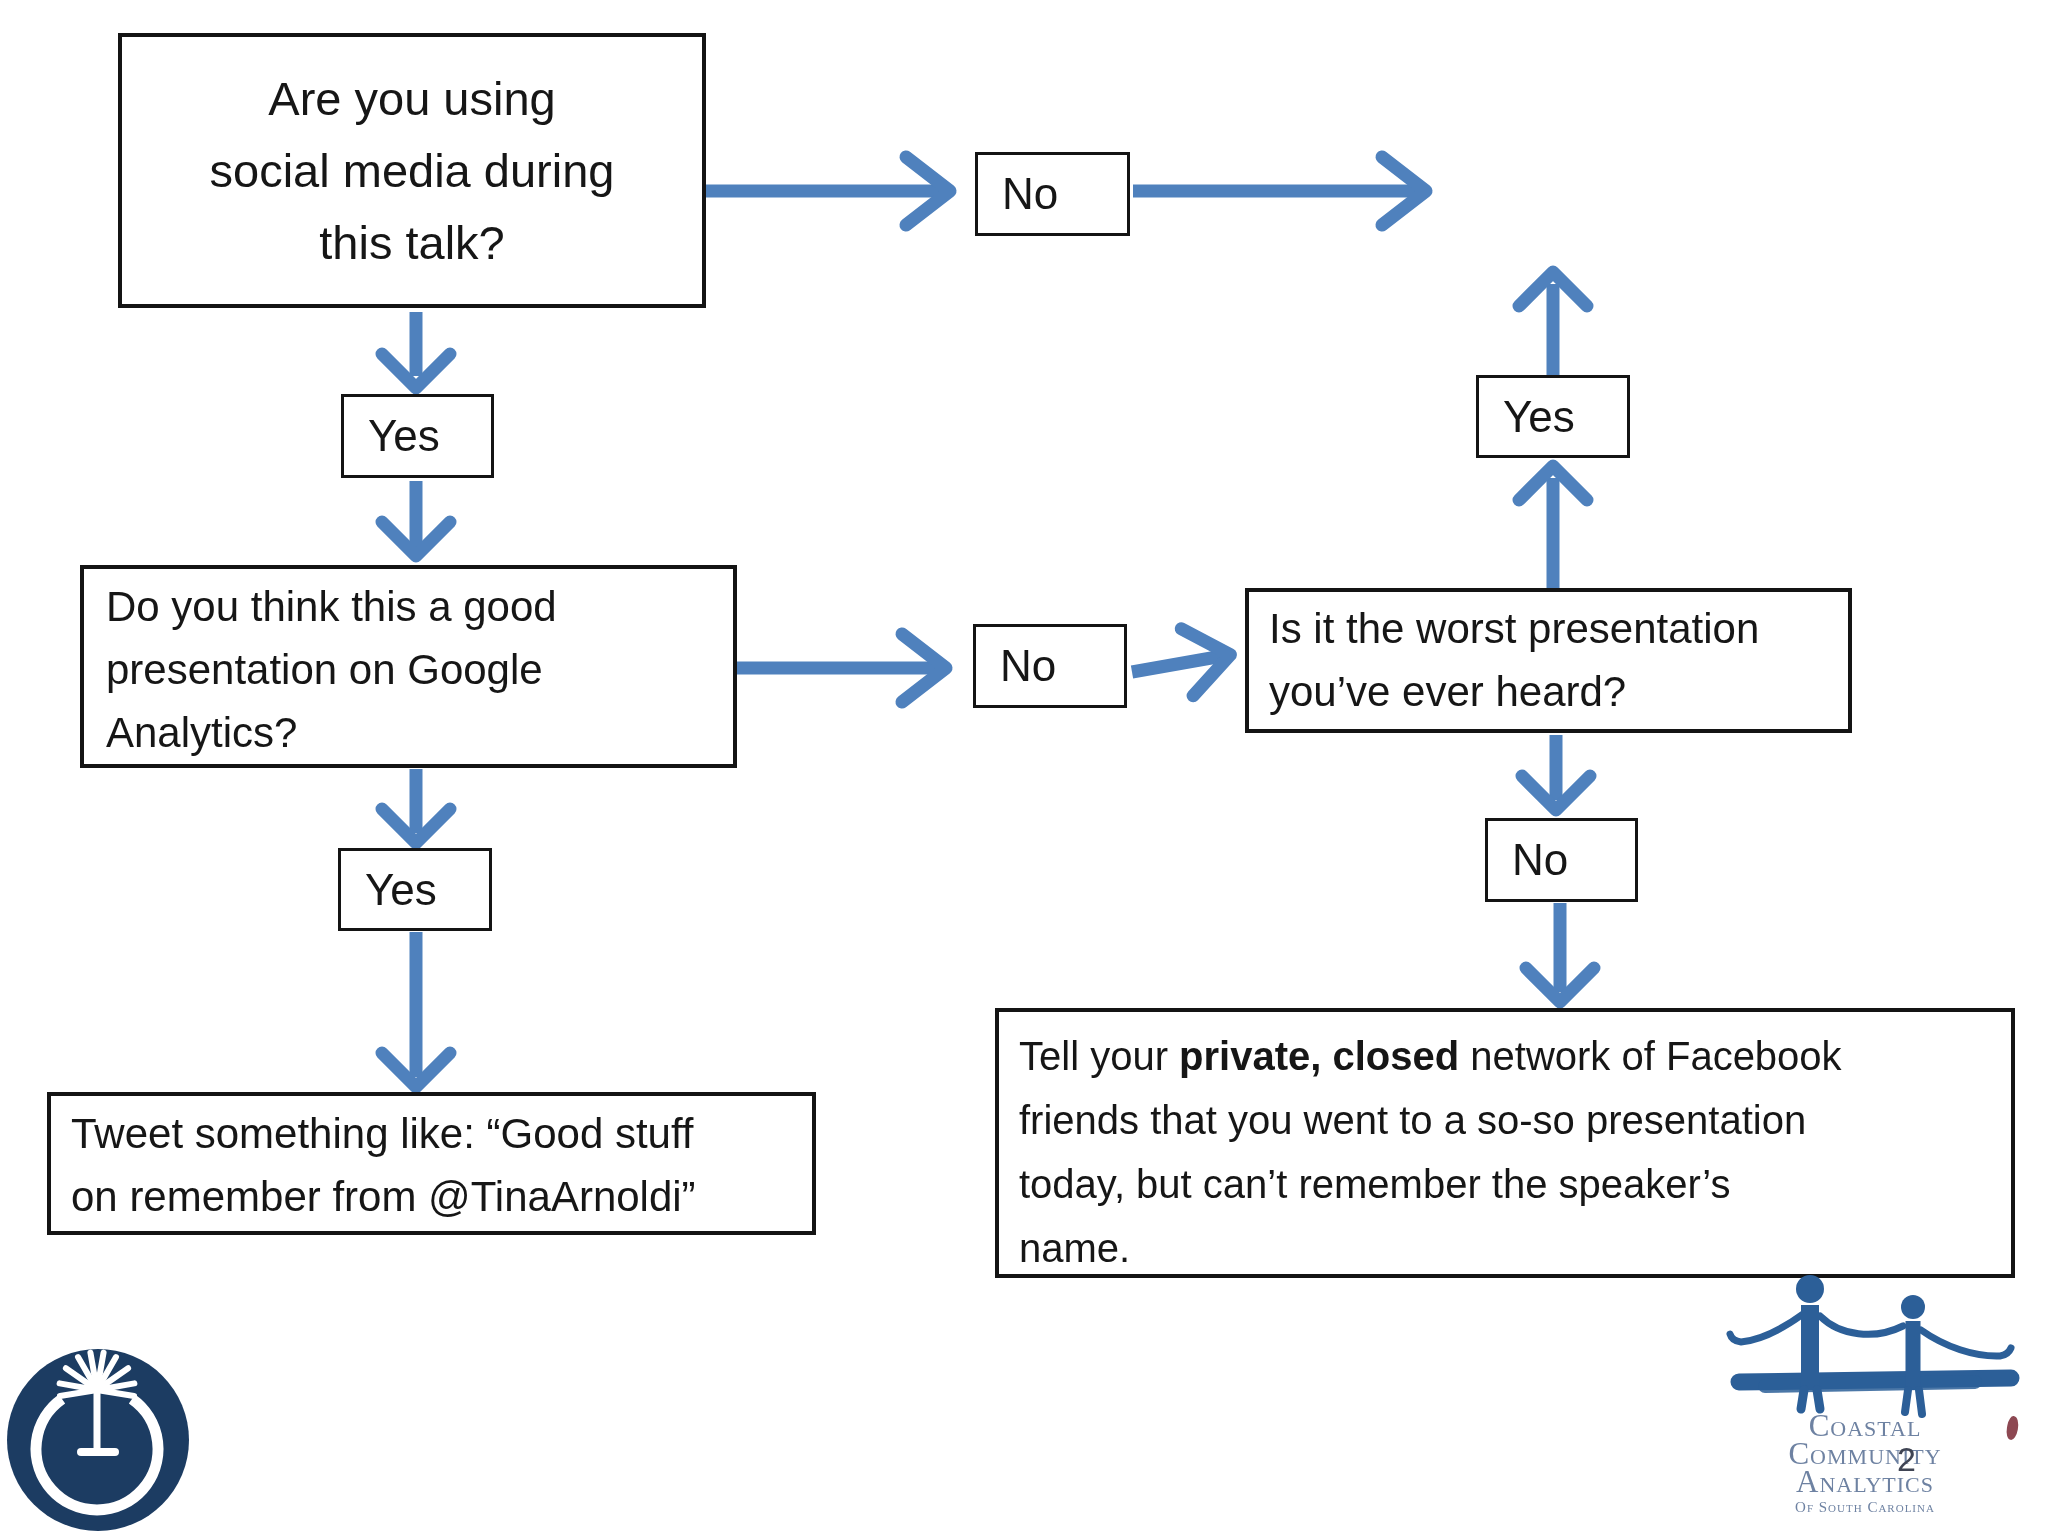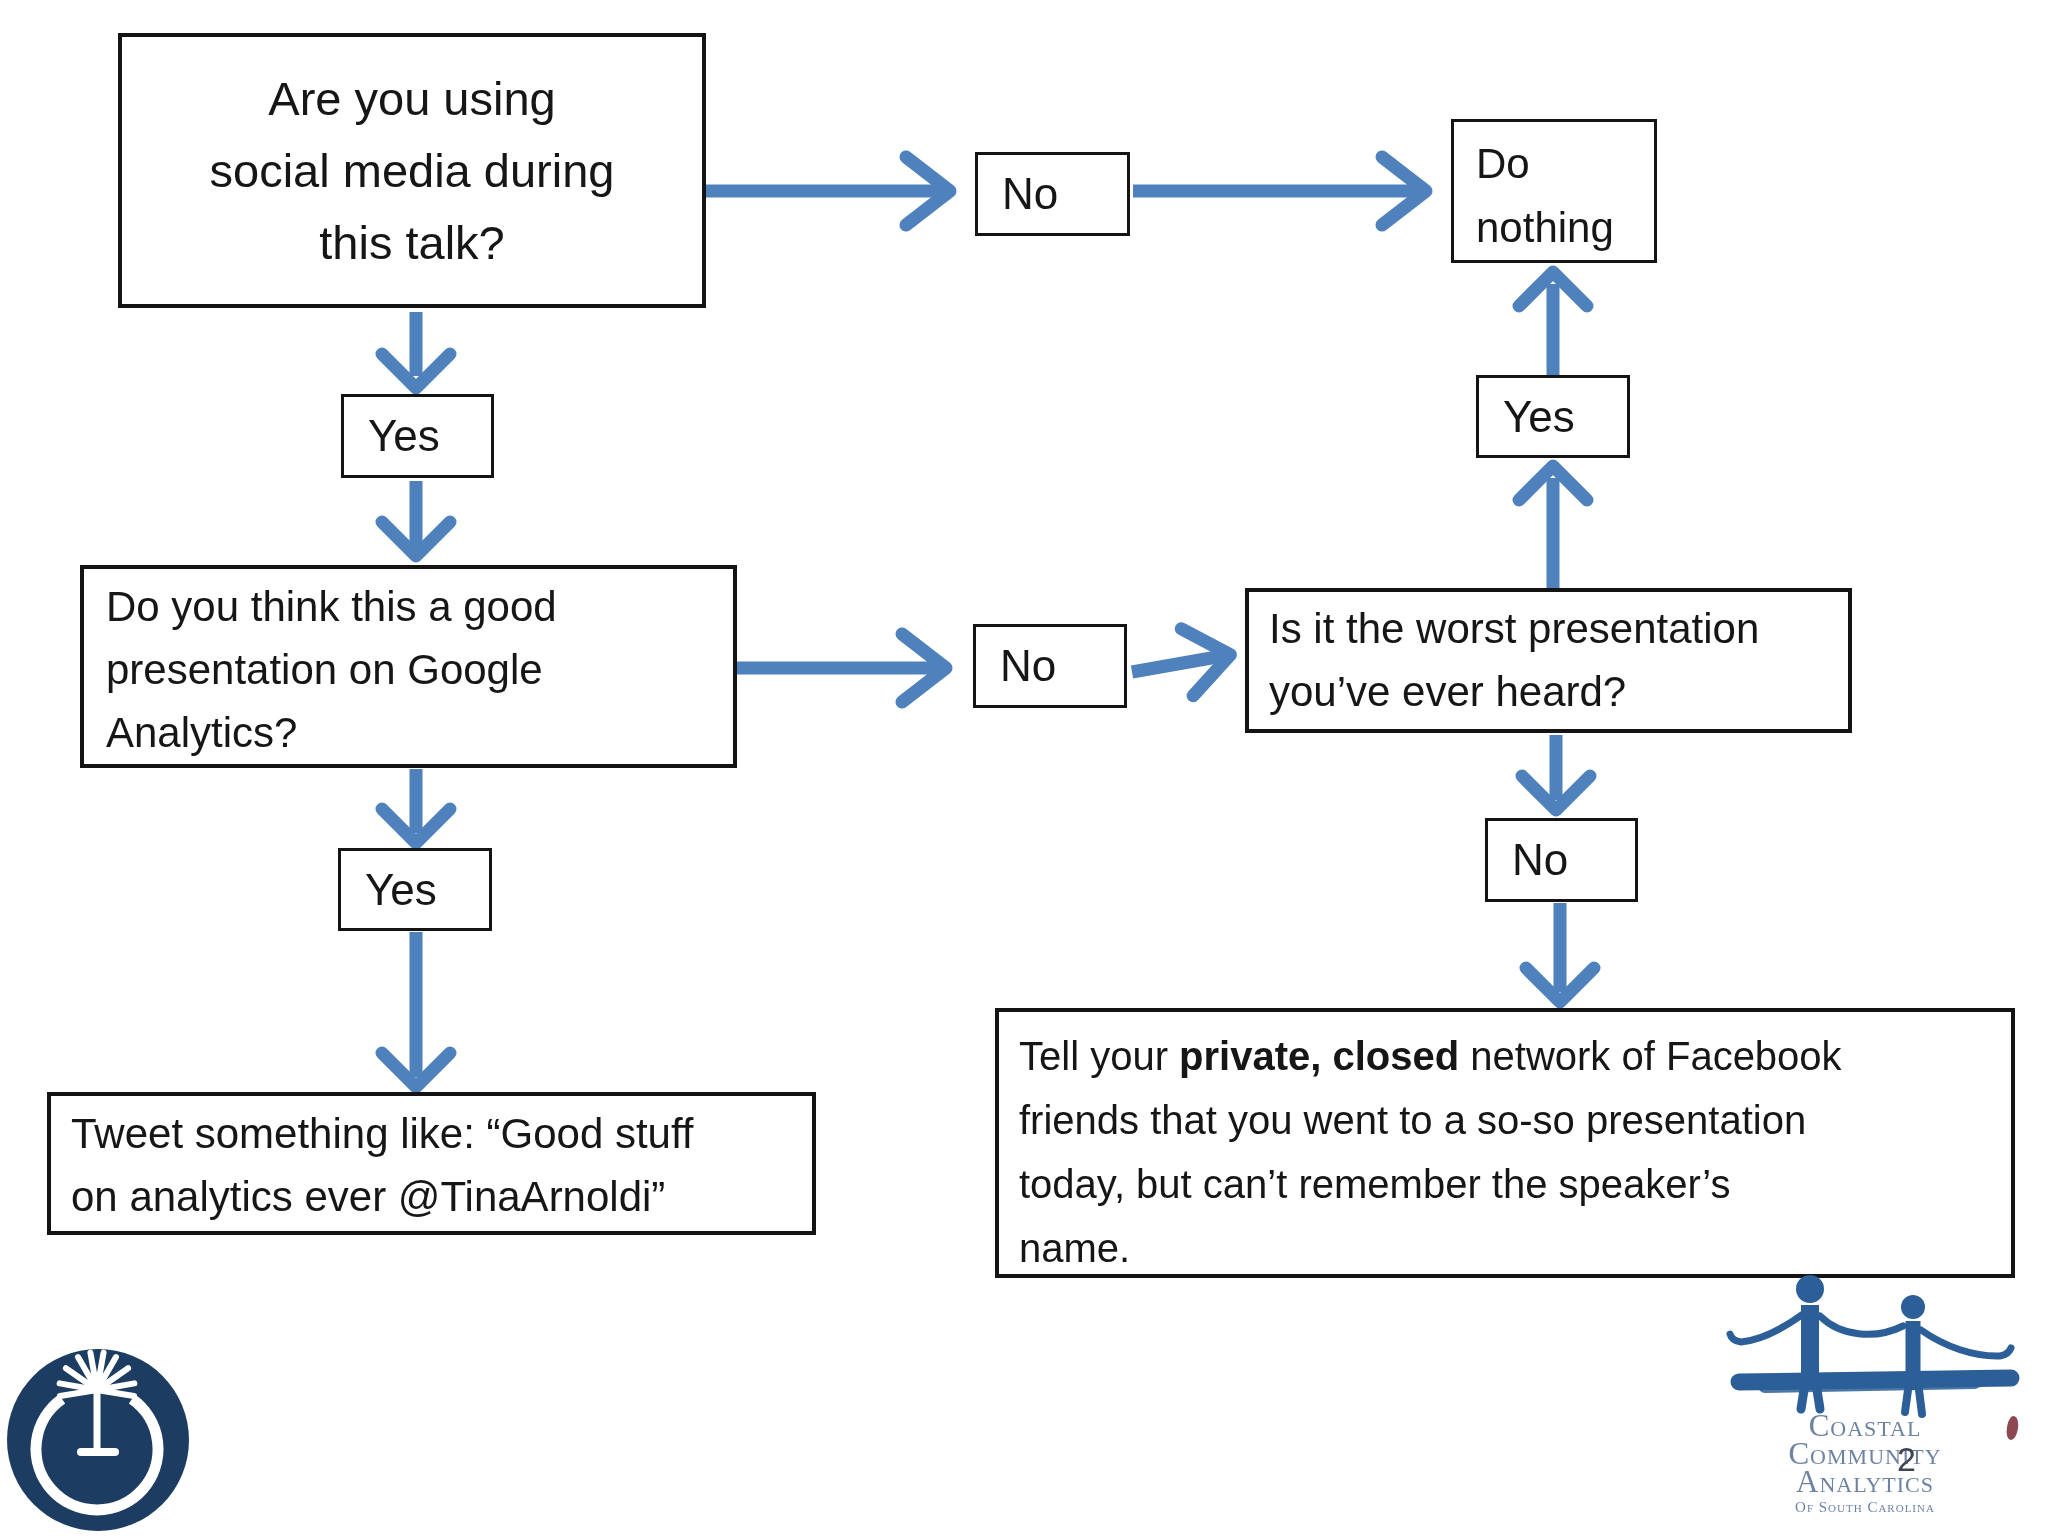--- a/index.html
+++ b/index.html
@@ -88,24 +88,20 @@
   <div class="box center qbig" style="left:118px;top:33px;width:588px;height:275px;">
     <div>Are you using</div>
     <div>social media during</div>
     <div>this talk?</div>
   </div>
 
   <div class="box thin label" style="left:975px;top:152px;width:155px;height:84px;">
     <span>No</span>
   </div>
 
-  <div class="box thin para" id="node-donothing" style="left:1451px;top:119px;width:206px;height:144px;">
-    <div class="line">Do</div>
-    <div class="line">nothing</div>
-  </div>
 
   <div class="box thin label" style="left:341px;top:394px;width:153px;height:84px;">
     <span>Yes</span>
   </div>
 
   <div class="box para" id="node-q2" style="left:80px;top:565px;width:657px;height:203px;">
     <div class="line">Do you think this a good</div>
     <div class="line">presentation on Google</div>
     <div class="line">Analytics?</div>
   </div>
@@ -135,21 +131,21 @@
     <div class="line">today, but can’t remember the speaker’s</div>
     <div class="line">name.</div>
   </div>
 
   <div class="box thin label" style="left:338px;top:848px;width:154px;height:83px;">
     <span>Yes</span>
   </div>
 
   <div class="box para" id="node-tweet" style="left:47px;top:1092px;width:769px;height:143px;">
     <div class="line">Tweet something like: “Good stuff</div>
-    <div class="line">on analytics ever @TinaArnoldi”</div>
+    <div class="line">on remember from @TinaArnoldi”</div>
   </div>
 
   <svg class="overlay" style="left:2px;top:1346px;" width="192" height="190" viewBox="0 0 192 190">
     <circle cx="96" cy="94" r="91" fill="#1c3c62"></circle>
     <path d="M130 53 A61 61 0 1 1 60 53" fill="none" stroke="#ffffff" stroke-width="11"></path>
     <g stroke="#ffffff" stroke-width="6" stroke-linecap="round">
       <path d="M95 44 L57.6 37.4"></path>
         <path d="M95 44 L63.9 22.2"></path>
         <path d="M95 44 L76 11.1"></path>
       <path d="M95 44 L88.4 6.6"></path>

